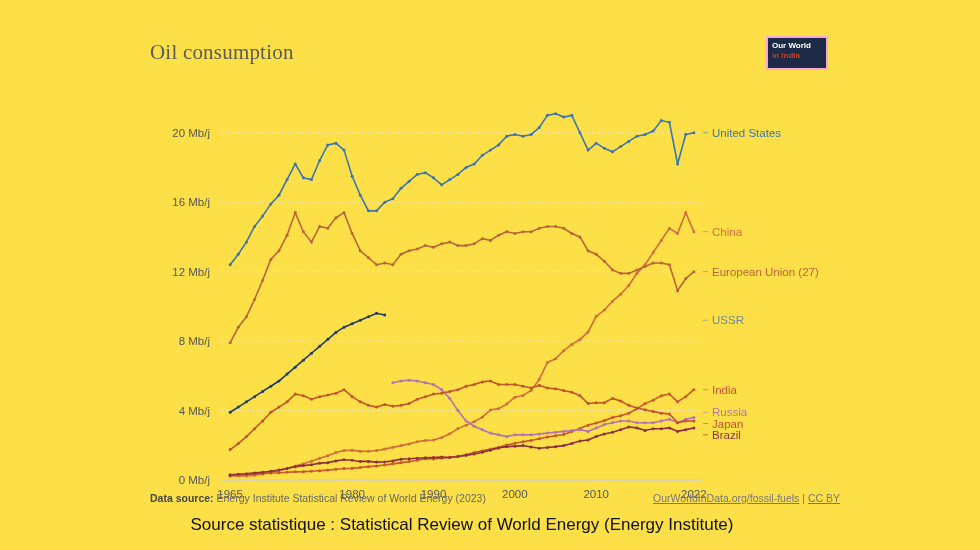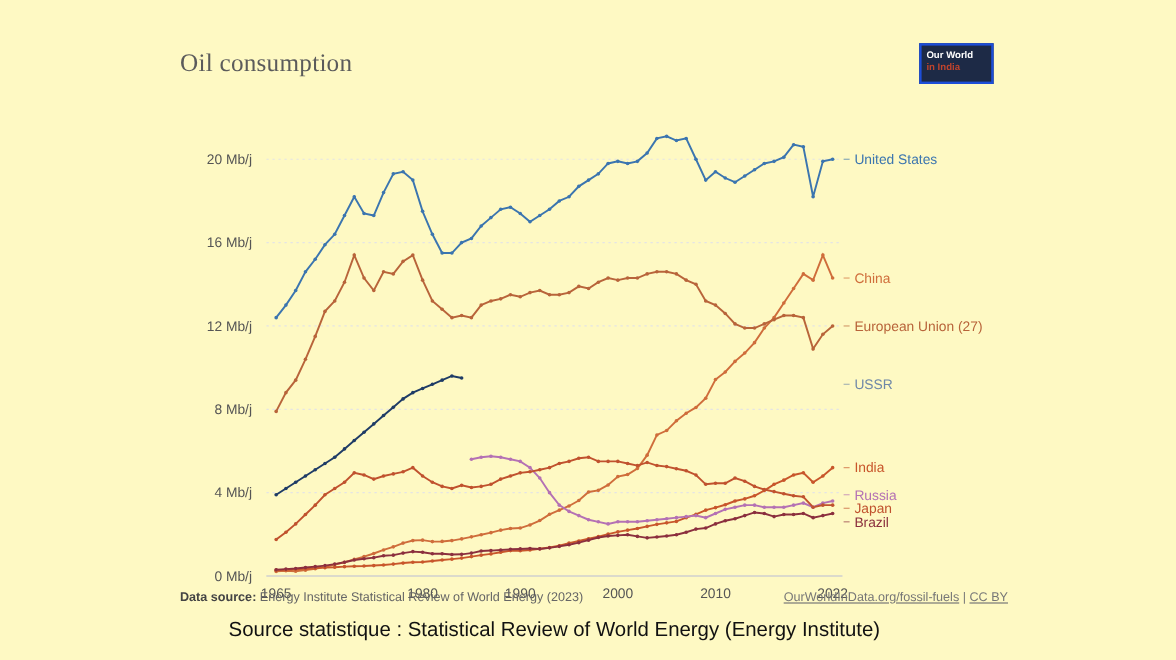--- a/index.html
+++ b/index.html
@@ -4,33 +4,33 @@
 <style>
   html,body{margin:0;padding:0;}
   body{
     width:980px;height:550px;
     background:#ffffff;
     font-family:"Liberation Sans", sans-serif;
     overflow:hidden;
     position:relative;
   }
   #slide{
-    position:absolute;left:0;top:0;width:980px;height:550px;background:#fef9c3;
+    position:absolute;left:0;top:0;width:980px;height:550px;background:#fde047;
   }
   #chart-card{
     position:absolute;left:150px;top:28px;width:690px;height:480px;
   }
   #chart-title{
     position:absolute;left:0;top:12px;
     font-family:"Liberation Serif", serif;
     font-size:21px;color:#5b5b5b;letter-spacing:.2px;
   }
   #owid-logo{
     position:absolute;right:12px;top:8px;width:62px;height:34px;
-    background:#1d2a46;color:#fff;border:2px solid #1d4ed8;
+    background:#1d2a46;color:#fff;border:2px solid #f9a8d4;
     font-size:8px;line-height:9.5px;font-weight:bold;
     padding:3px 4px;box-sizing:border-box;
   }
   #owid-logo .red{color:#c0442c;}
   #plot-wrap{
     position:absolute;left:0;top:60px;width:690px;height:420px;
   }
   svg{display:block;}
   .ytick{
     font-size:11.5px;fill:#555;font-family:"Liberation Sans",sans-serif;

